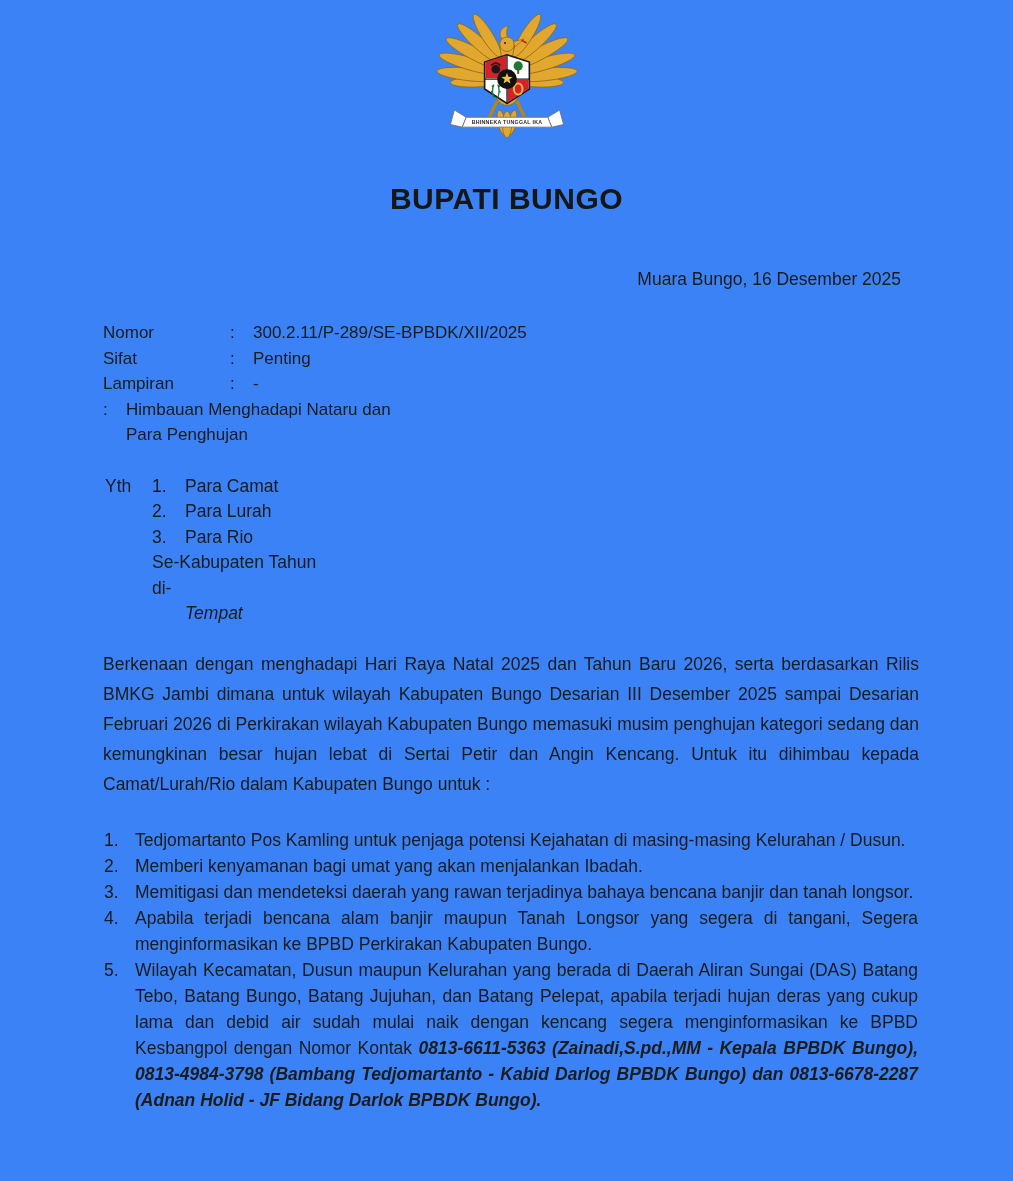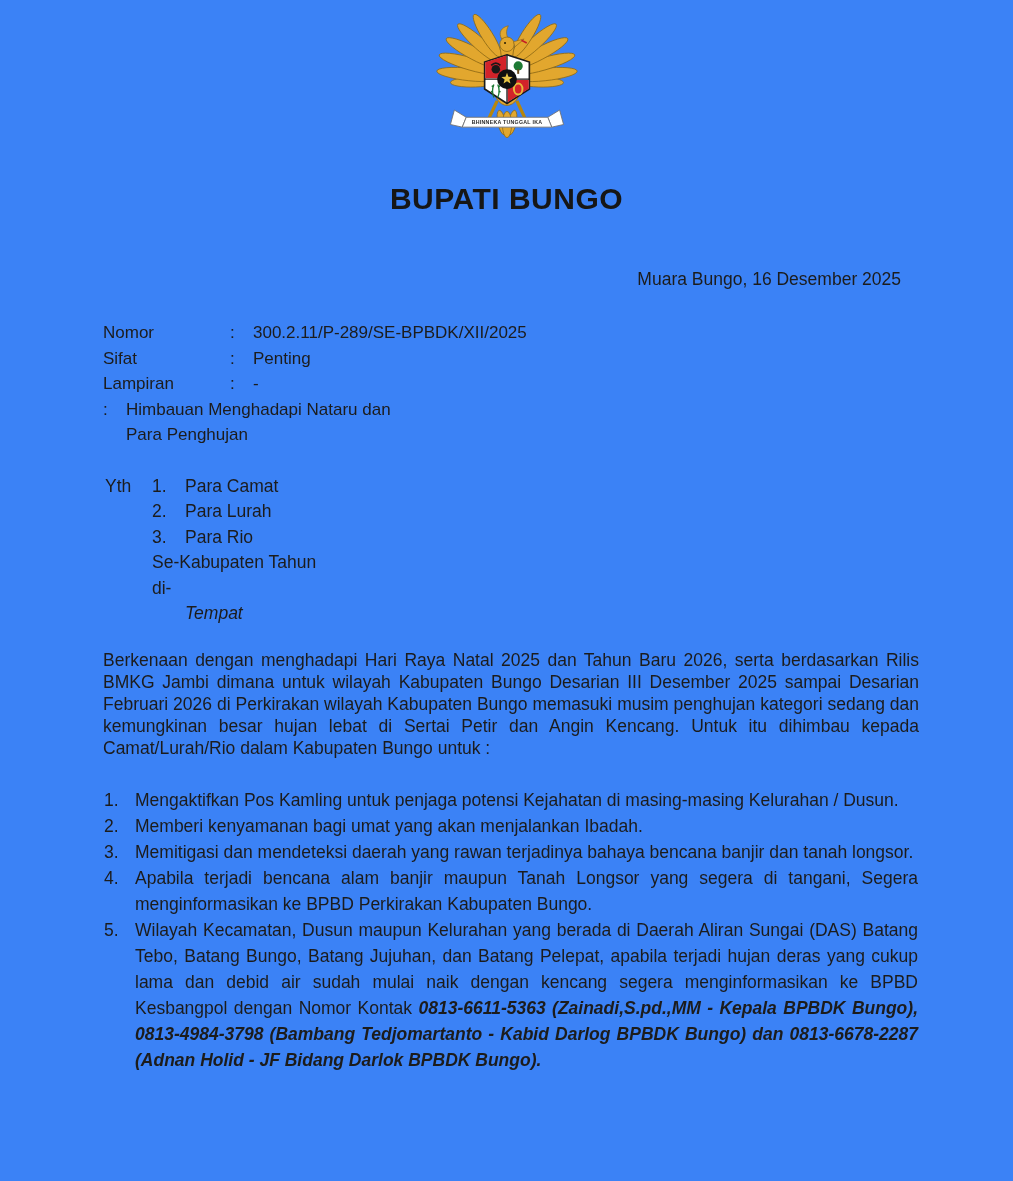--- a/index.html
+++ b/index.html
@@ -42,21 +42,21 @@
   .recipient { margin:26px 0 0 105px; font-size:17.5px; line-height:25.5px; }
   .rec-flex { display:flex; }
   .rec-yth { width:47px; flex-shrink:0; }
   .rec-row { display:flex; }
   .rec-num { width:33px; flex-shrink:0; }
   .rec-place { padding-left:33px;font-style:italic; }
 
   .opening {
     margin:22px 94px 0 103px;
     font-size:17.5px;
-    line-height:22px;
+    line-height:30px;
     text-align:justify;
   }
 
   .list { margin:28px 95px 0 104px; font-size:17.5px; line-height:26px; }
   .list-item { display:flex; }
   .item-num { width:31px; flex-shrink:0; }
   .item-text { flex:1; text-align:justify; }
   .emphasis { font-weight:700; font-style:italic; }
 </style>
 </head>
@@ -177,21 +177,21 @@
         <div class="rec-place">Tempat</div>
       </div>
     </div>
   </div>
 
   <div class="opening">Berkenaan dengan menghadapi Hari Raya Natal 2025 dan Tahun Baru 2026, serta berdasarkan Rilis BMKG Jambi dimana untuk wilayah Kabupaten Bungo Desarian III Desember 2025 sampai Desarian Februari 2026 di Perkirakan wilayah Kabupaten Bungo memasuki musim penghujan kategori sedang dan kemungkinan besar hujan lebat di Sertai Petir dan Angin Kencang. Untuk itu dihimbau kepada Camat/Lurah/Rio dalam Kabupaten Bungo untuk :</div>
 
   <div class="list">
     <div class="list-item">
       <span class="item-num">1.</span>
-      <span class="item-text">Mengaktifkan Pos Kamling untuk penjaga potensi Kejahatan di masing-masing Kelurahan / Dusun.</span>
+      <span class="item-text">Tedjomartanto Pos Kamling untuk penjaga potensi Kejahatan di masing-masing Kelurahan / Dusun.</span>
     </div>
     <div class="list-item">
       <span class="item-num">2.</span>
       <span class="item-text">Memberi kenyamanan bagi umat yang akan menjalankan Ibadah.</span>
     </div>
     <div class="list-item">
       <span class="item-num">3.</span>
       <span class="item-text">Memitigasi dan mendeteksi daerah yang rawan terjadinya bahaya bencana banjir dan tanah longsor.</span>
     </div>
     <div class="list-item">

